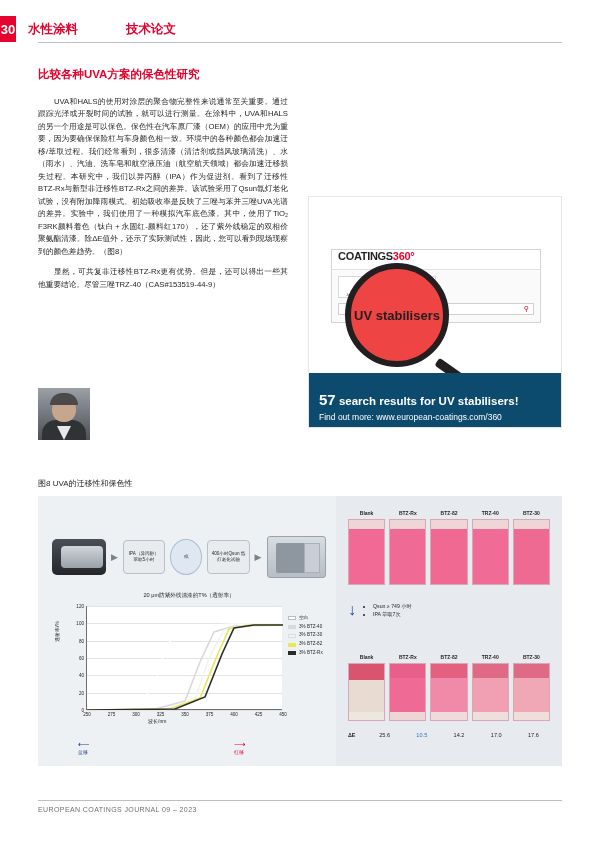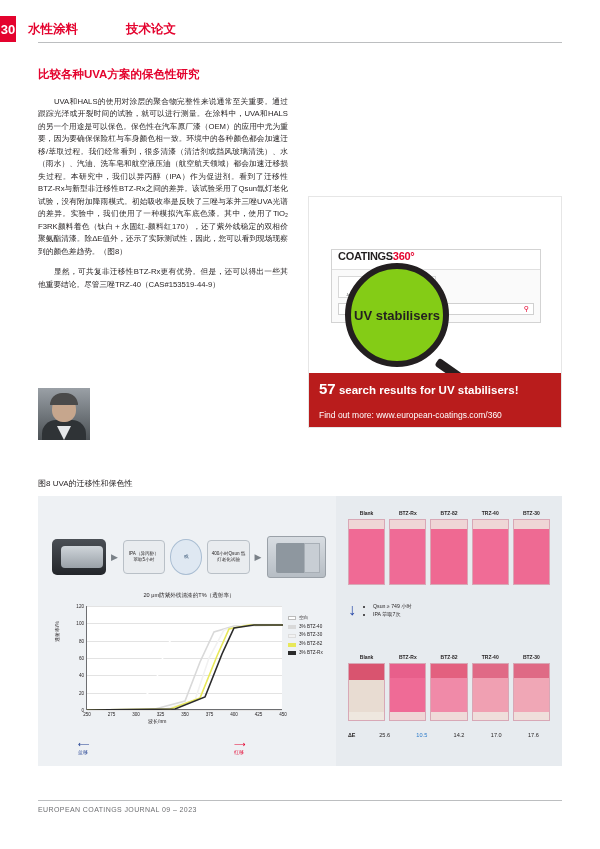--- a/index.html
+++ b/index.html
@@ -98,36 +98,36 @@
   .promo-tiles { display:flex; gap:4px; padding:6px 6px 0 6px; }
   .promo-tile { width:30px; height:22px; border:1px solid #d8d8d8; background:#ffffff; }
   .promo-tile span { display:block; font-size:3.6px; text-align:center; margin-top:16px; color:#555; }
   .promo-search {
     margin:5px 6px 0 6px; height:12px; border:1px solid #d0d0d0; background:#fff;
     display:flex; align-items:center; justify-content:flex-end; padding-right:4px;
   }
   .promo-search .mag { font-size:7px; color:#e4032e; }
   .promo-loupe {
     position:absolute; left:36px; top:66px; width:104px; height:104px;
-    border-radius:50%; border:6px solid #231f20; background:#84cc16;
+    border-radius:50%; border:6px solid #231f20; background:#ef4444;
     display:flex; align-items:center; justify-content:center;
   }
   .promo-loupe span { font-size:13px; font-weight:bold; color:#231f20; }
   .promo-handle {
     position:absolute; left:128px; top:160px; width:62px; height:9px;
     background:#231f20; transform:rotate(35deg); transform-origin:0 50%;
     border-radius:3px;
   }
   .promo-bottom {
     position:absolute; left:0; bottom:0; width:100%; height:54px;
-    background:#b91c1c; color:#ffffff; padding:7px 10px;
+    background:#0c4a6e; color:#ffffff; padding:18px 10px;
   }
   .promo-bottom .l1 { font-size:11.5px; font-weight:bold; }
   .promo-bottom .l1 .num { font-size:15px; }
-  .promo-bottom .l2 { font-size:8.5px; margin-top:13px; }
+  .promo-bottom .l2 { font-size:8.5px; margin-top:4px; }
 
   
   .fig-caption {
     position:absolute; left:38px; top:478px; font-size:8px; font-weight:normal; color:#231f20;
   }
   .fig {
     position:absolute; left:38px; top:496px; width:524px; height:270px;
     background:#eef1f4;
   }
   .fig-left { position:absolute; left:0; top:0; width:298px; height:270px; }

